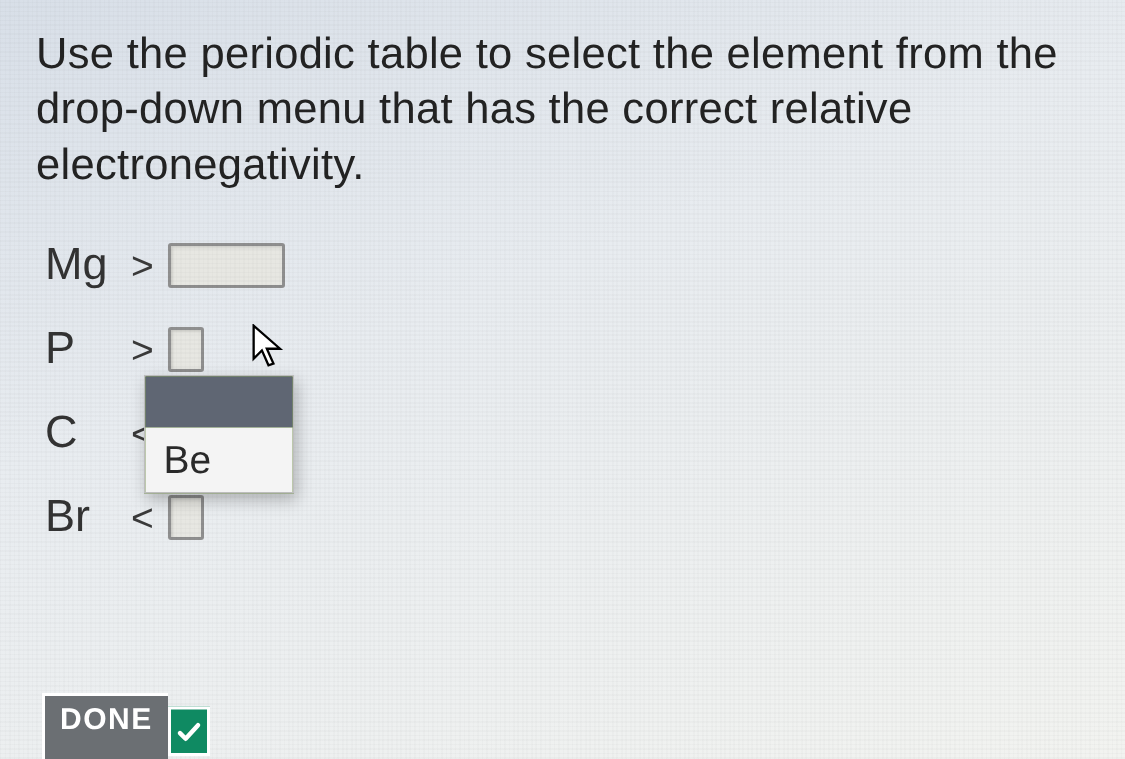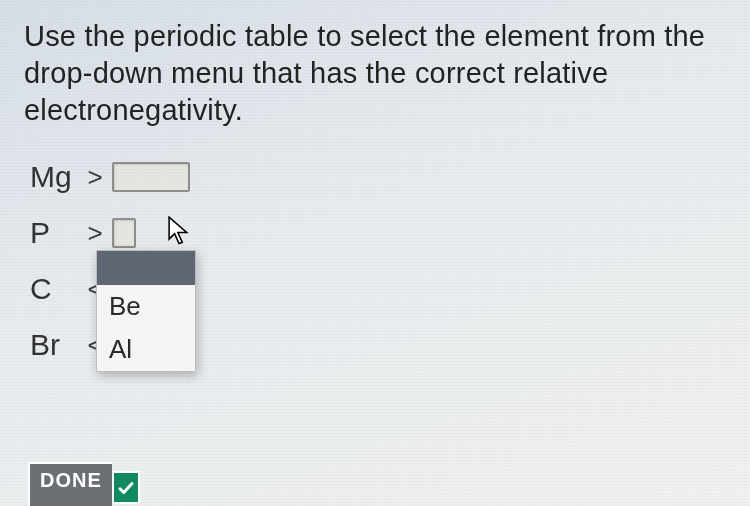--- a/index.html
+++ b/index.html
@@ -118,21 +118,20 @@
     <span class="elem-label">Br</span>
     <span class="op">&lt;</span>
     <div class="dropbox narrow"></div>
   </div>
 
 </div>
 
 <div class="menu">
   <div class="menu-item highlight"></div>
   <div class="menu-item">Be</div>
-  <div class="menu-item">Al</div>
 </div>
 
 <div class="cursor">
   <svg viewBox="0 0 20 28">
     <path d="M1 1 L1 21 L6 16 L10 25 L13 24 L9 15 L17 15 Z" fill="#ffffff" stroke="#000" stroke-width="1.4"></path>
   </svg>
 </div>
 
 <div class="done-wrap">
   <div class="done-btn">DONE</div>

